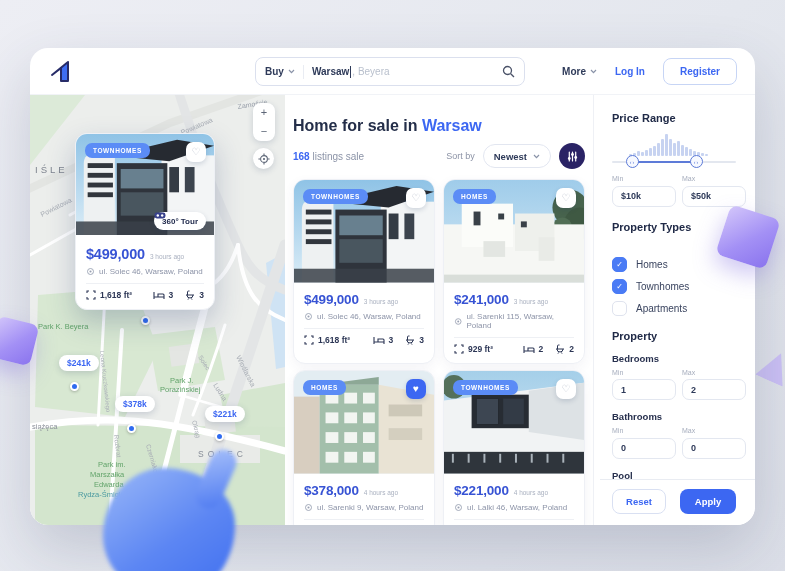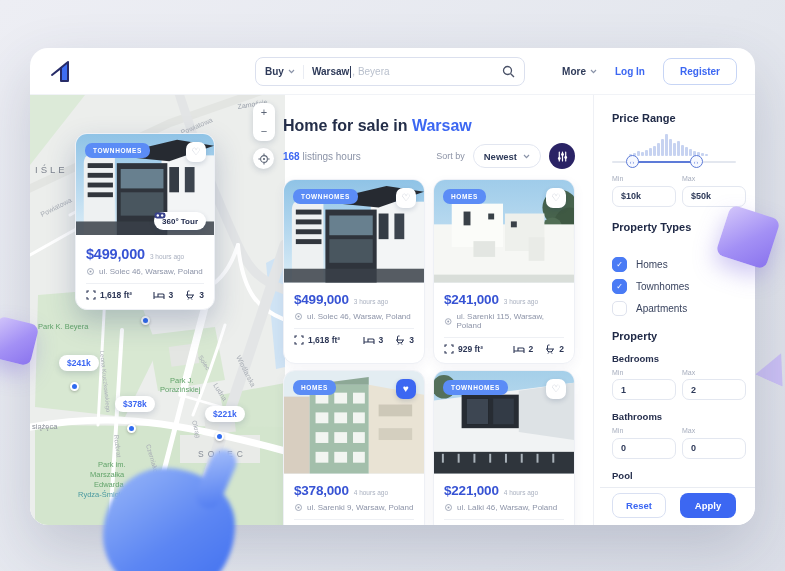--- a/index.html
+++ b/index.html
@@ -67,21 +67,21 @@
   .price-row{display:flex;align-items:baseline;gap:5px;}
   .price{font-size:13.5px;font-weight:800;color:#3753d4;letter-spacing:-.2px;}
   .time{font-size:6.5px;color:#aab1c0;}
   .addr{display:flex;align-items:center;gap:4px;margin-top:5px;font-size:8px;color:#8d94a8;}
   .features{display:flex;align-items:center;margin-top:7px;padding-top:6px;border-top:1px solid #eef0f4;}
   .feat{display:flex;align-items:center;gap:4px;font-size:8.5px;font-weight:700;color:#2c3655;}
   .feat.area{margin-right:auto;}
   .feat + .feat{margin-left:12px;}
   .fcard{position:absolute;left:45px;top:38px;width:140px;box-shadow:0 12px 28px rgba(40,60,110,.25);cursor:pointer;}
   
-  .center{position:absolute;left:245px;top:47px;width:308px;height:430px;padding:22px 8px 0;}
+  .center{position:absolute;left:255px;top:47px;width:308px;height:430px;padding:22px 8px 0;}
   .h1{font-size:16px;font-weight:700;color:#242e49;}
   .h1 .city{color:#3c67f2;}
   .subrow{display:flex;align-items:center;margin-top:8px;}
   .count{font-size:10px;color:#8b93a7;}
   .count b{color:#3c67f2;font-weight:700;}
   .sortgrp{margin-left:auto;display:flex;align-items:center;gap:8px;}
   .sortlabel{font-size:9px;color:#8c93a6;}
   .sortpill{height:24px;border:1px solid #e2e6f0;border-radius:12px;background:#fff;display:flex;align-items:center;gap:6px;
             padding:0 10px;font-size:9.5px;font-weight:600;color:#2e3a59;font-family:inherit;cursor:pointer;}
   .filter-btn{width:26px;height:26px;border-radius:50%;background:#2a2365;border:0;display:flex;align-items:center;
@@ -108,21 +108,21 @@
   .check-row{display:flex;align-items:center;gap:9px;margin-bottom:7px;cursor:pointer;}
   .checkbox{width:15px;height:15px;border-radius:5px;border:1px solid #dfe3ee;background:#fff;display:flex;align-items:center;
             justify-content:center;font-size:8px;color:#fff;}
   .checkbox.on{background:#4a7bf5;border-color:#4a7bf5;}
   .check-label{font-size:10px;color:#3a445f;}
   .sublabel{font-size:9.5px;font-weight:700;color:#27304e;}
   .pool-row{display:flex;gap:6px;margin-top:7px;}
   .pill{height:21px;border:1px solid #e3e7f0;border-radius:11px;background:#fff;font-size:8px;font-weight:600;color:#333e5c;
         padding:0 9px;font-family:inherit;cursor:pointer;}
   .pill.active{background:#2a2366;border-color:#2a2366;color:#fff;}
-  .side-footer{position:absolute;left:0;bottom:0;width:155px;height:38px;background:#fff;border-top:1px solid #e9ecf2;
+  .side-footer{position:absolute;left:0;bottom:0;width:155px;height:46px;background:#fff;border-top:1px solid #e9ecf2;
                display:flex;align-items:center;justify-content:space-between;padding:0 19px 2px 12px;
                border-bottom-right-radius:18px;}
   .reset{width:54px;height:25px;border:1px solid #d9e0f2;border-radius:8px;background:#fff;color:#3c67f2;font-size:9.5px;
          font-weight:700;font-family:inherit;cursor:pointer;}
   .apply{width:56px;height:25px;border:0;border-radius:8px;background:#3c67f2;color:#fff;font-size:9.5px;font-weight:700;
          font-family:inherit;cursor:pointer;}
   .mt16{margin-top:14px;} .mt12{margin-top:11px;} .mb8{margin-bottom:24px;}
 </style>
 </head>
 <body>
@@ -320,21 +320,21 @@
         </div>
       </div>
     </div>
 
     <div class="vline"></div>
 
     <section class="center">
       <h1 class="h1"><span>Home for sale in </span><span class="city">Warsaw</span></h1>
 
       <div class="subrow">
-        <span class="count"><b>168</b><span> listings hours</span></span>
+        <span class="count"><b>168</b><span> listings sale</span></span>
         <div class="sortgrp">
           <span class="sortlabel">Sort by</span>
           <button class="sortpill">
             <span>Newest</span>
             <svg width="7" height="5" viewBox="0 0 7 5">
               <polyline points="1,1 3.5,3.7 6,1" fill="none" stroke="#8a93a8" stroke-width="1.2"></polyline>
               </svg>
           </button>
           <button class="filter-btn">
             <svg width="11" height="11" viewBox="0 0 11 11">

